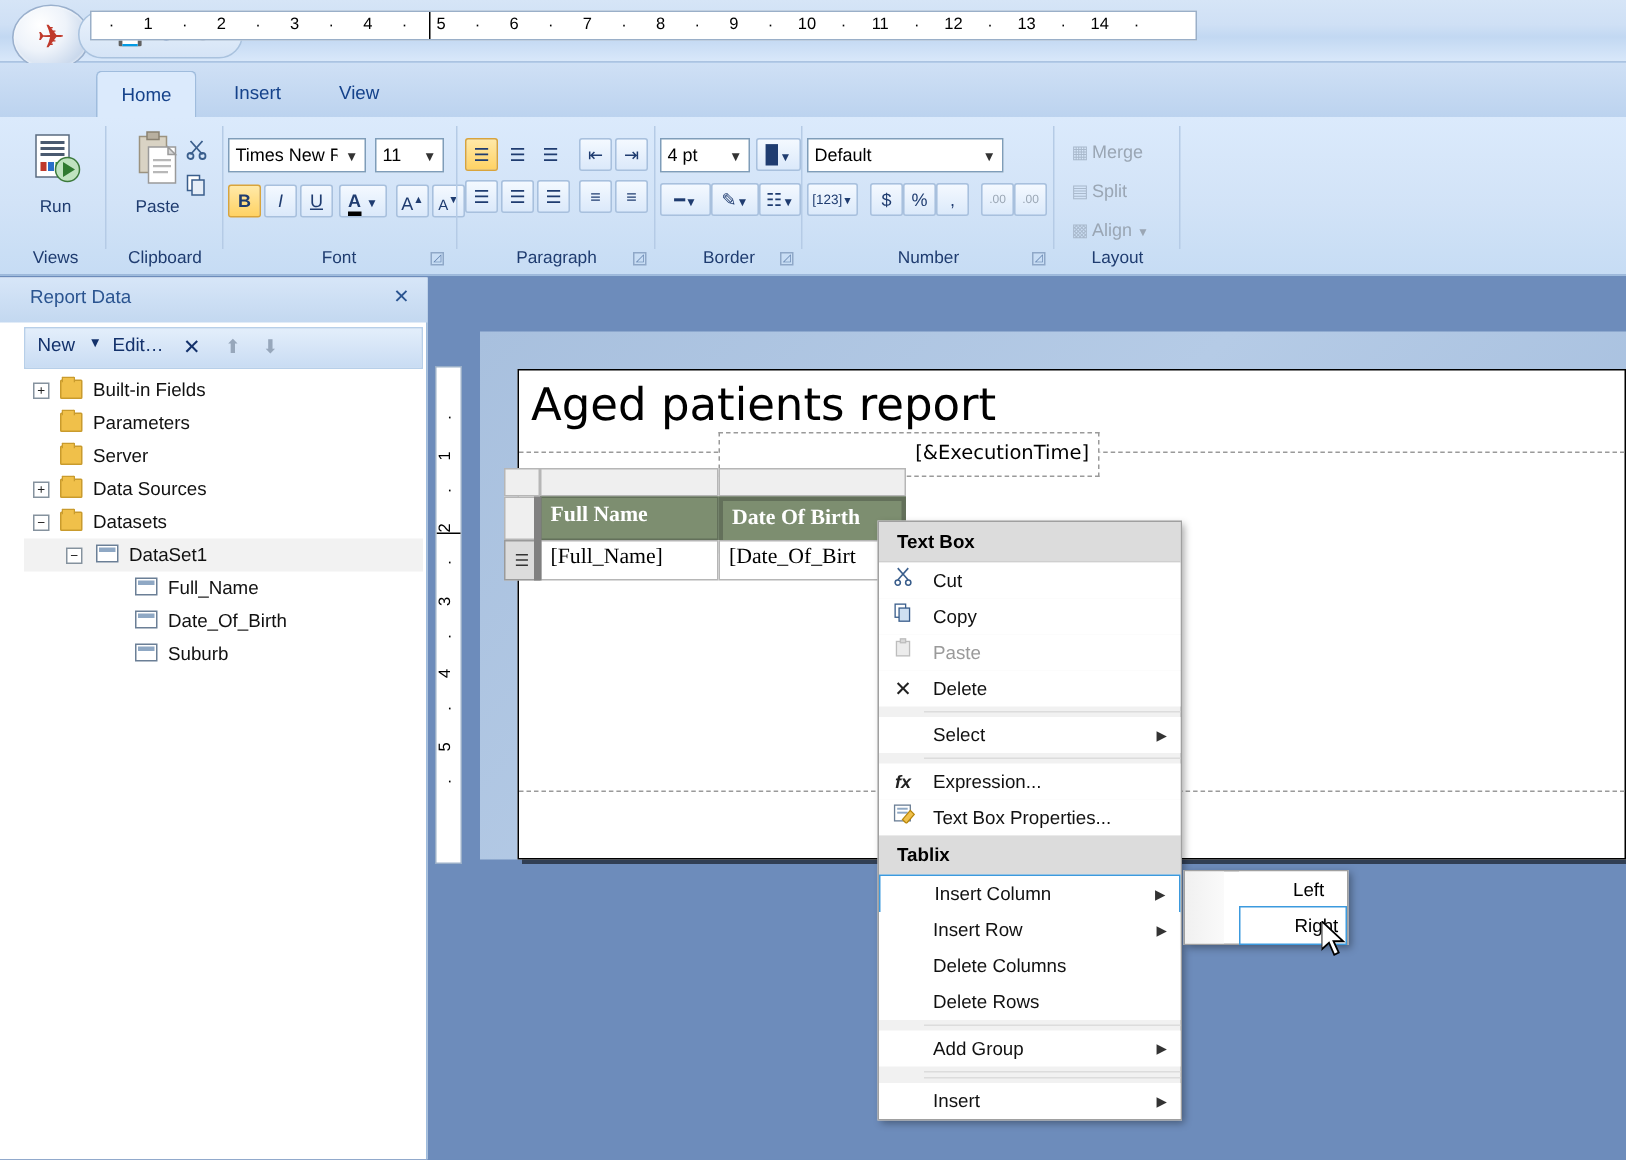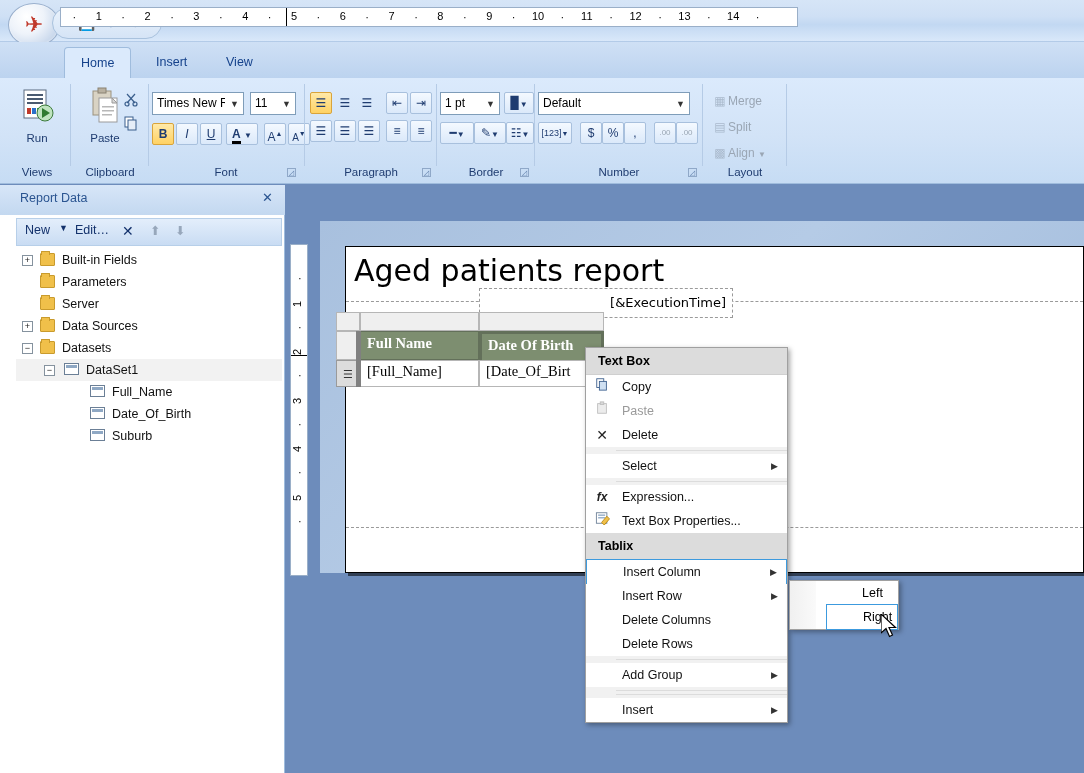--- a/index.html
+++ b/index.html
@@ -341,34 +341,34 @@
     <div class="sbtn" style="left:50px; top:40px;">☰</div>
     <div class="sbtn" style="left:78px; top:40px;">≡</div>
     <div class="sbtn" style="left:102px; top:40px;">≡</div>
     <div class="glabel">Paragraph</div>
     <div class="gdlg">◿</div>
   </div>
   <div class="gsep" style="left:436px;"></div>
 
   <div class="rgroup" style="left:440px; width:92px;">
     <div class="combo" style="left:0; top:12px; width:60px;">
-      <span class="cv">1 pt</span>
+      <span class="cv">4 pt</span>
       <span class="arr">▼</span>
     </div>
     <div class="sbtn" style="left:64px; top:12px; width:30px;">▉<span style="font-size:8px">▼</span></div>
     <div class="sbtn" style="left:0; top:42px; width:34px;">━<span style="font-size:8px">▼</span></div>
     <div class="sbtn" style="left:34px; top:42px; width:32px;">✎<span style="font-size:8px">▼</span></div>
     <div class="sbtn" style="left:66px; top:42px; width:28px;">☷<span style="font-size:8px">▼</span></div>
     <div class="glabel">Border</div>
     <div class="gdlg">◿</div>
   </div>
   <div class="gsep" style="left:534px;"></div>
 
   <div class="rgroup" style="left:538px; width:162px;">
-    <div class="combo" style="left:0; top:12px; width:152px;">
+    <div class="combo" style="left:0; top:12px; width:131px;">
       <span class="cv">Default</span>
       <span class="arr">▼</span>
     </div>
     <div class="sbtn" style="left:0; top:42px; width:34px; font-size:9px;">[123]<span style="font-size:7px">▼</span></div>
     <div class="sbtn" style="left:42px; top:42px;"><span>$</span></div>
     <div class="sbtn" style="left:64px; top:42px;"><span>%</span></div>
     <div class="sbtn" style="left:86px; top:42px;"><span>,</span></div>
     <div class="sbtn" style="left:116px; top:42px; width:22px; font-size:8px; color:#9aa6b4;"><span>.00</span></div>
     <div class="sbtn" style="left:138px; top:42px; width:22px; font-size:8px; color:#9aa6b4;"><span>.00</span></div>
     <div class="glabel">Number</div>
@@ -530,20 +530,33 @@
   <div class="tx-cell" style="left:24px; top:48px; width:119px; height:27px;">[Full_Name]</div>
   <div class="tx-cell" style="left:143px; top:48px; width:125px; height:27px;">[Date_Of_Birt</div>
   <div class="tx-selbar" style="left:20px; top:19px; width:5px; height:56px;"></div>
 </div>
 
 <div id="ctx">
   <div class="gutter"></div>
 
   <div class="ctx-title">Text Box</div>
 
+  <div class="ctx-item">
+    <span class="ic">
+      <svg width="14" height="14" viewBox="0 0 16 16">
+          <g stroke="#3a5e8c" fill="none" stroke-width="1.2">
+      <line x1="4" y1="2" x2="12" y2="11"></line>
+            <line x1="12" y1="2" x2="4" y2="11"></line>
+      <circle cx="4" cy="13" r="2"></circle>
+            <circle cx="12" cy="13" r="2"></circle>
+          </g>
+        </svg>
+    </span>
+    <span>Cut</span>
+  </div>
 
   <div class="ctx-item">
     <span class="ic">
       <svg width="14" height="14" viewBox="0 0 16 16">
       <rect x="2" y="2" width="8" height="10" fill="#fff" stroke="#3a5e8c"></rect>
       <rect x="5" y="5" width="8" height="10" fill="#cfe0f2" stroke="#3a5e8c"></rect>
         </svg>
     </span>
     <span>Copy</span>
   </div>

